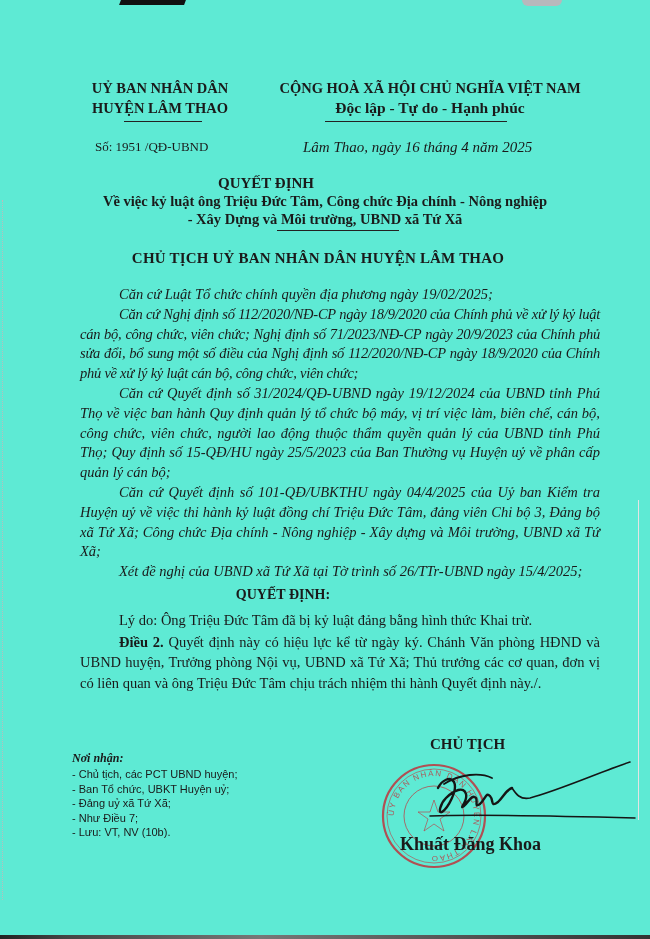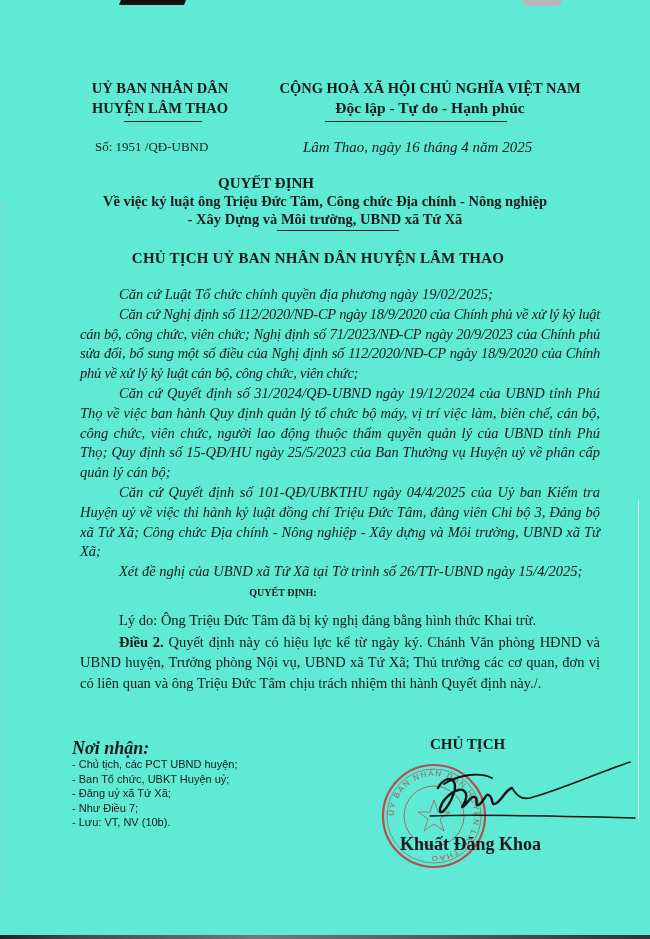--- a/index.html
+++ b/index.html
@@ -36,31 +36,31 @@
 
   .chair { left: 0; top: 250px; width: 564px; text-align: center; font-weight: bold; font-size: 15px; letter-spacing: 0.2px; margin-left: 36px; }
 
   .body-text {
     position: absolute; left: 80px; top: 285px; width: 520px;
     font-size: 14.5px; line-height: 19.8px; font-style: italic; text-align: justify;
   }
   .body-text p { margin: 0; text-indent: 39px; }
   .body-text p.tight { letter-spacing: -0.25px; }
 
-  .decide-head { left: 0; top: 587px; width: 566px; text-align: center; font-weight: bold; font-size: 10px; }
+  .decide-head { left: 0; top: 587px; width: 566px; text-align: center; font-weight: bold; font-size: 14px; }
 
   .articles {
     position: absolute; left: 80px; top: 610px; width: 520px;
     font-size: 14.5px; line-height: 20.5px; text-align: justify;
   }
   .articles p { margin: 0 0 1px 0; text-indent: 39px; }
   .articles b { font-weight: bold; }
 
   .recipients { position: absolute; left: 72px; top: 740px; font-family: "Liberation Sans", sans-serif; font-size: 11px; line-height: 14.5px; }
-  .recipients .title { font-family: "Liberation Serif", serif; font-weight: bold; font-style: italic; font-size: 18px; line-height: 17px; }
+  .recipients .title { font-family: "Liberation Serif", serif; font-weight: bold; font-style: italic; font-size: 12px; line-height: 17px; margin-top: 10px; }
   .recipients .item { display: block; }
 
   .sign-title { left: 430px; top: 736px; font-weight: bold; font-size: 15px; }
   .signer { left: 400px; top: 834px; font-weight: bold; font-size: 18px; text-align: center; }
 
   .stamp {
     position: absolute; left: 380px; top: 762px; width: 108px; height: 108px;
   }
   .signature { position: absolute; left: 420px; top: 760px; width: 220px; height: 70px; }
 </style>
@@ -103,21 +103,21 @@
     <p>Căn cứ Luật Tổ chức chính quyền địa phương ngày 19/02/2025;</p>
     <p class="tight">Căn cứ Nghị định số 112/2020/NĐ-CP ngày 18/9/2020 của Chính phủ về xử lý kỷ luật cán bộ, công chức, viên chức; Nghị định số 71/2023/NĐ-CP ngày 20/9/2023 của Chính phủ sửa đổi, bổ sung một số điều của Nghị định số 112/2020/NĐ-CP ngày 18/9/2020 của Chính phủ về xử lý kỷ luật cán bộ, công chức, viên chức;</p>
     <p>Căn cứ Quyết định số 31/2024/QĐ-UBND ngày 19/12/2024 của UBND tỉnh Phú Thọ về việc ban hành Quy định quản lý tổ chức bộ máy, vị trí việc làm, biên chế, cán bộ, công chức, viên chức, người lao động thuộc thẩm quyền quản lý của UBND tỉnh Phú Thọ; Quy định số 15-QĐ/HU ngày 25/5/2023 của Ban Thường vụ Huyện uỷ về phân cấp quản lý cán bộ;</p>
     <p>Căn cứ Quyết định số 101-QĐ/UBKTHU ngày 04/4/2025 của Uỷ ban Kiểm tra Huyện uỷ về việc thi hành kỷ luật đồng chí Triệu Đức Tâm, đảng viên Chi bộ 3, Đảng bộ xã Tứ Xã; Công chức Địa chính - Nông nghiệp - Xây dựng và Môi trường, UBND xã Tứ Xã;</p>
     <p>Xét đề nghị của UBND xã Tứ Xã tại Tờ trình số 26/TTr-UBND ngày 15/4/2025;</p>
   </div>
 
   <div class="abs decide-head">QUYẾT ĐỊNH:</div>
 
   <div class="articles">
-    <p><span>Lý do: Ông Triệu Đức Tâm đã bị kỷ nghị đảng bằng hình thức Khai trừ.</span></p>
+    <p><span>Lý do: Ông Triệu Đức Tâm đã bị kỷ luật đảng bằng hình thức Khai trừ.</span></p>
     <p><b>Điều 2.</b><span> Quyết định này có hiệu lực kể từ ngày ký. Chánh Văn phòng HĐND và UBND huyện, Trưởng phòng Nội vụ, UBND xã Tứ Xã; Thủ trưởng các cơ quan, đơn vị có liên quan và ông Triệu Đức Tâm chịu trách nhiệm thi hành Quyết định này./.</span></p>
   </div>
 
   <div class="recipients">
     <div class="title">Nơi nhận:</div>
     <span class="item">- Chủ tịch, các PCT UBND huyện;</span>
     <span class="item">- Ban Tổ chức, UBKT Huyện uỷ;</span>
     <span class="item">- Đảng uỷ xã Tứ Xã;</span>
     <span class="item">- Như Điều 7;</span>
     <span class="item">- Lưu: VT, NV (10b).</span>

